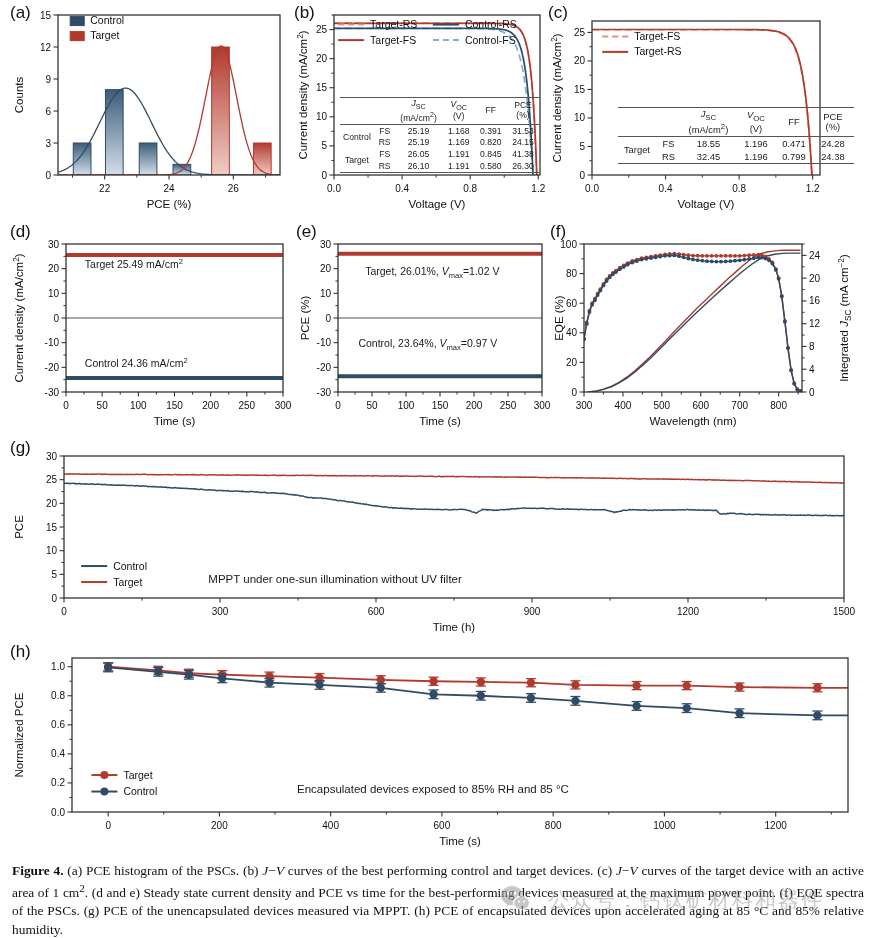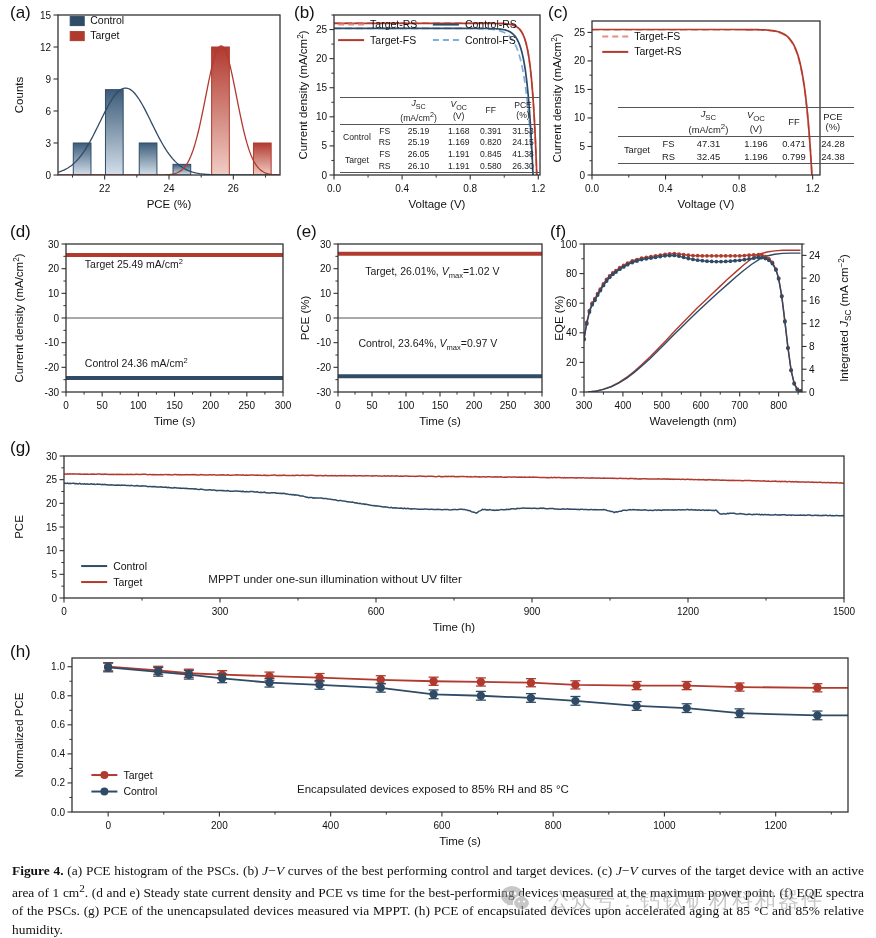--- a/index.html
+++ b/index.html
@@ -232,21 +232,21 @@
             <th style="width: 24%;"><i>J</i><sub>SC</sub><br>(mA/cm<sup>2</sup>)</th>
             <th style="width: 17%;"><i>V</i><sub>OC</sub><br>(V)</th>
             <th style="width: 15%;">FF</th>
             <th style="width: 18%;">PCE<br>(%)</th>
           </tr>
         </thead>
         <tbody>
           <tr>
             <td rowspan="2">Target</td>
             <td>FS</td>
-            <td>47.31</td>
+            <td>18.55</td>
             <td>1.196</td>
             <td>0.471</td>
             <td>24.28</td>
           </tr>
           <tr>
             <td>RS</td>
             <td>32.45</td>
             <td>1.196</td>
             <td>0.799</td>
             <td>24.38</td>

